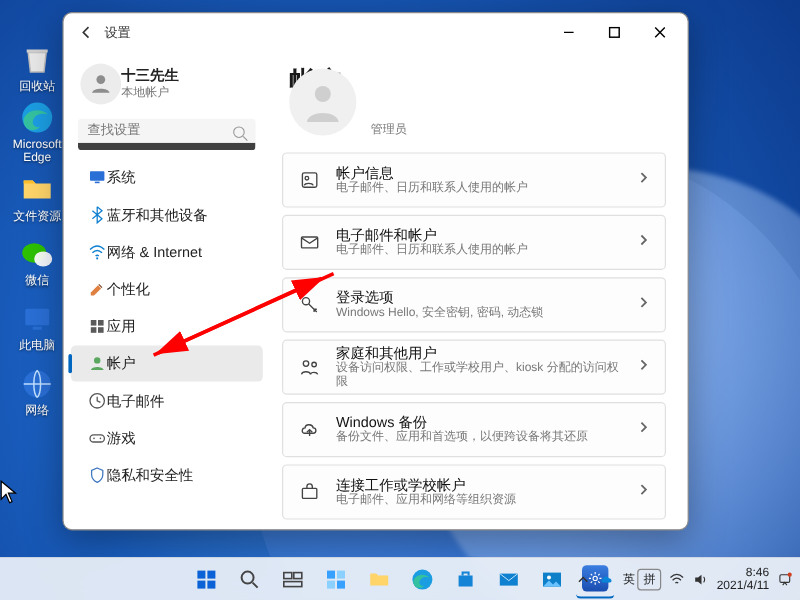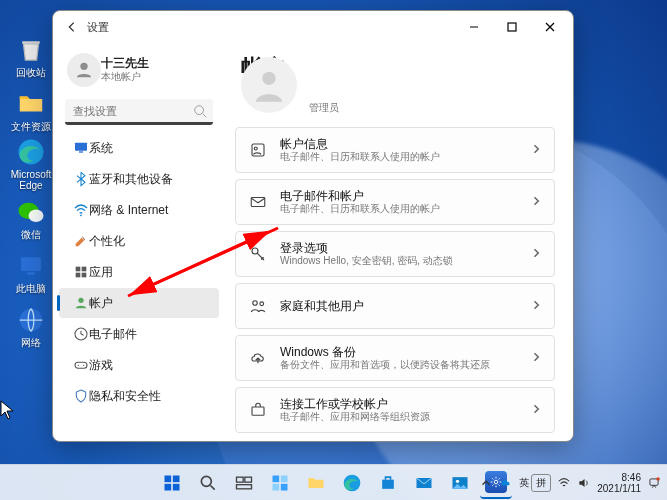--- a/index.html
+++ b/index.html
@@ -36,21 +36,21 @@
   .wbtn svg { width:10px; height:10px; stroke:#000; stroke-width:1.2; fill:none; }
 
   .content { flex:1; display:flex; min-height:0; }
   .sidebar { width:172px; padding:4px 0 8px 0; overflow:hidden; }
   .profile { display:flex; align-items:center; padding:6px 14px 10px 14px; }
   .avatar { width:34px; height:34px; border-radius:50%; background:#ececec; display:flex; align-items:center; justify-content:center; }
   .avatar svg { width:22px; height:22px; fill:#8d8d8d; }
   .profile .nm { font-size:12px; font-weight:600; color:#222; line-height:14px; }
   .profile .sub { font-size:10px; color:#777; }
   .search { margin:2px 12px 8px 12px; position:relative; }
-  .search input { width:100%; height:26px; border:none; border-bottom:3px solid #404040; background:#f5f5f5;
+  .search input { width:100%; height:26px; border:none; border-bottom:6px solid #404040; background:#f5f5f5;
     border-radius:3px; font-size:11px; padding:0 22px 0 8px; outline:none; }
   .search .sicon { position:absolute; right:6px; top:5px; width:14px; height:14px; opacity:.6; }
 
   .nav { list-style:none; }
   .nav li { display:flex; align-items:center; height:30px; padding:0 10px 0 14px; 
     font-size:12px; color:#222; cursor:pointer; border-radius:4px; margin:1px 6px; position:relative; }
   .nav li .nicon { width:16px; height:16px; display:flex; align-items:center; justify-content:center; }
   .nav li .nicon svg { width:16px; height:16px; }
   .nav li.active { background:#eaeaea; }
   .nav li.active::before { content:""; position:absolute; left:-2px; top:7px; width:3px; height:16px;
@@ -109,35 +109,35 @@
       <svg viewBox="0 0 24 24">
           <path fill="#e8e8e8" stroke="#bbb" d="M6 7h12l-1.5 13h-9z"></path>
           <path fill="#d0d0d0" d="M5 5h14v2H5z"></path>
         </svg>
     </div>
     <div class="lbl">回收站</div>
   </div>
   <div class="dicon">
     <div class="glyph">
       <svg viewBox="0 0 24 24">
+          <circle cx="12" cy="12" r="10" fill="#1b9de2"></circle>
+          <path d="M3 13c2-6 11-8 16-3-3-1-9-1-10 5 0 3 3 4 5 3-4 5-12 2-11-5z" fill="#34c1a0"></path>
+        </svg>
+    </div>
+    <div class="lbl">Microsoft
+Edge</div>
+  </div>
+  <div class="dicon">
+    <div class="glyph">
+      <svg viewBox="0 0 24 24">
           <path fill="#ffd469" d="M3 6h6l2 2h10v10H3z"></path>
           <path fill="#ffbf2b" d="M3 6h6l2 2H3z"></path>
         </svg>
     </div>
     <div class="lbl">文件资源</div>
-  </div>
-  <div class="dicon">
-    <div class="glyph">
-      <svg viewBox="0 0 24 24">
-          <circle cx="12" cy="12" r="10" fill="#1b9de2"></circle>
-          <path d="M3 13c2-6 11-8 16-3-3-1-9-1-10 5 0 3 3 4 5 3-4 5-12 2-11-5z" fill="#34c1a0"></path>
-        </svg>
-    </div>
-    <div class="lbl">Microsoft
-Edge</div>
   </div>
   <div class="dicon">
     <div class="glyph">
       <svg viewBox="0 0 24 24">
           <ellipse cx="10" cy="11" rx="8" ry="6.5" fill="#2dc100"></ellipse>
           <ellipse cx="16" cy="15" rx="6" ry="5" fill="#fff" opacity=".95"></ellipse>
         </svg>
     </div>
     <div class="lbl">微信</div>
   </div>
@@ -358,20 +358,21 @@
           <div class="card">
             <div class="cicon">
               <svg viewBox="0 0 24 24">
                 <circle cx="8" cy="8" r="3"></circle>
                 <circle cx="17" cy="9" r="2.5"></circle>
                 <path d="M3 20c1-4 9-4 10 0M13 20c.5-3 7-3 8 0"></path>
               </svg>
             </div>
             <div class="ctxt">
               <div class="ct">家庭和其他用户</div>
+              <div class="cs">设备访问权限、工作或学校用户、kiosk 分配的访问权限</div>
             </div>
             <div class="chev"><svg viewBox="0 0 16 16">
                 <path d="M6 3l5 5-5 5"></path>
               </svg></div>
           </div>
           <div class="card">
             <div class="cicon">
               <svg viewBox="0 0 24 24">
                 <path d="M6 16c-3 0-3-6 1-6 0-4 8-5 9 0 4 0 4 6 0 6z"></path>
                 <path d="M12 12v7M9 15l3-3 3 3"></path>
@@ -499,21 +500,21 @@
     </div>
     <svg viewBox="0 0 24 24">
         <path d="M3 9c6-6 12-6 18 0M6 13c4-4 8-4 12 0M10 17c1.3-1.3 2.7-1.3 4 0" stroke="#333" fill="none" stroke-width="1.8"></path>
       </svg>
     <svg viewBox="0 0 24 24">
         <path d="M4 9h4l5-4v14l-5-4H4z" fill="#333"></path>
         <path d="M16 8c2 2 2 6 0 8" stroke="#333" fill="none" stroke-width="1.6"></path>
       </svg>
     <div class="timewrap">
       <div>8:46</div>
-      <div>2021/1/11</div>
+      <div>2021/4/11</div>
     </div>
     <svg viewBox="0 0 24 24">
         <rect x="5" y="5" width="14" height="11" rx="2" fill="none" stroke="#333" stroke-width="1.6"></rect>
         <path d="M9 20l3-4 3 4" fill="none" stroke="#333" stroke-width="1.6"></path>
         <circle cx="19" cy="5" r="3" fill="#d04020"></circle>
       </svg>
   </div>
 </div>
 
 <svg class="cursor" viewBox="0 0 14 20">

